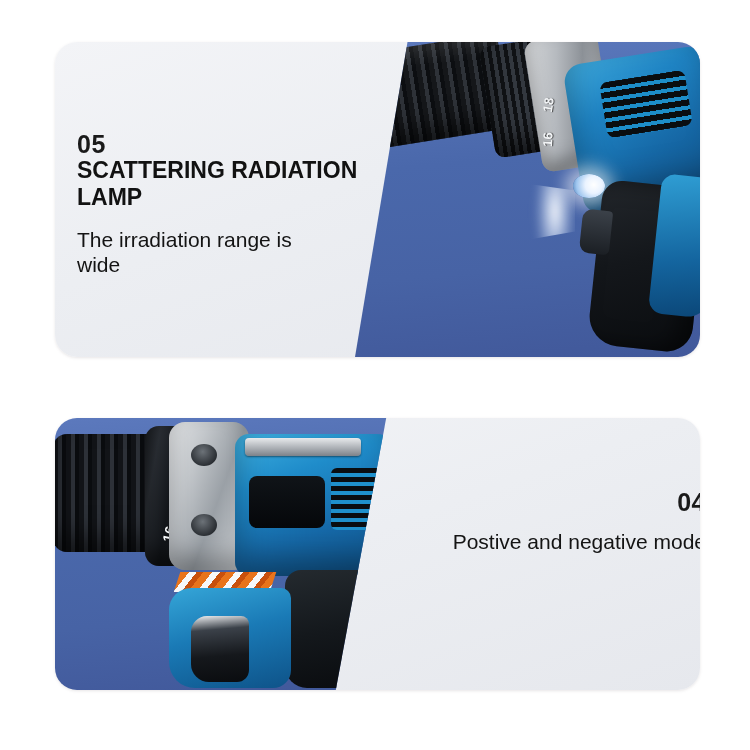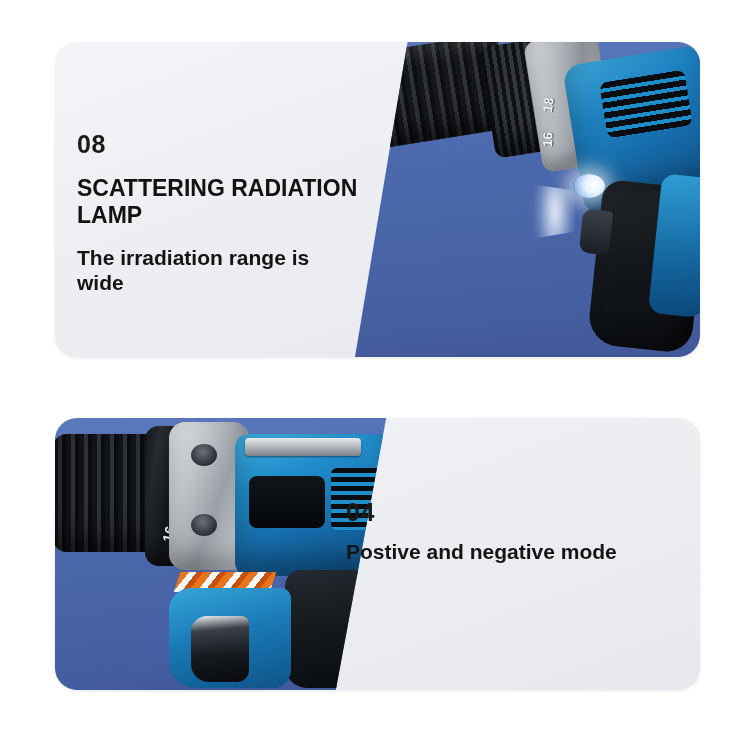--- a/index.html
+++ b/index.html
@@ -59,41 +59,42 @@
     color: #1a1a1a;
   }
   .head {
     font-weight: 700;
     font-size: 23px;
     line-height: 1.18;
     color: #121212;
     white-space: pre-line;
   }
   .sub {
-    font-weight: 700;
+    font-weight: 400;
     font-size: 21px;
     line-height: 1.2;
     color: #141414;
     white-space: pre-line;
   }
 
   
   #panel-feature-03 .card-text {
     left: 22px;
     top: 90px;
     width: 300px;
   }
-  #panel-feature-03 .head { margin-top: 18px; }
+  #panel-feature-03 .head { }
   #panel-feature-03 .sub  { margin-top: 16px; }
 
   
   #panel-feature-04 .card-text {
     right: -6px;
-    top: 82px;
+    top: 72px;
     width: 360px;
+    text-align: right;
   }
   #panel-feature-04 .sub { margin-top: 14px; }
 
   
   .photo {
     position: absolute;
     top: 0;
     bottom: 0;
     z-index: 2;
     overflow: hidden;
@@ -388,21 +389,21 @@
         <div class="d-body"></div>
         <div class="d-vent"></div>
         <div class="d-led"></div>
         <div class="d-grip"></div>
         <div class="d-grip-blue"></div>
         <div class="d-trigger"></div>
       </div>
     </div>
 
     <div class="card-text">
-      <div class="num">08</div>
+      <div class="num">05</div>
       <div class="head">SCATTERING RADIATION
 LAMP</div>
       <div class="sub">The irradiation range is
 wide</div>
     </div>
   </div>
 
   <div class="card" id="panel-feature-04">
 
     <div class="photo" id="photo-04">

